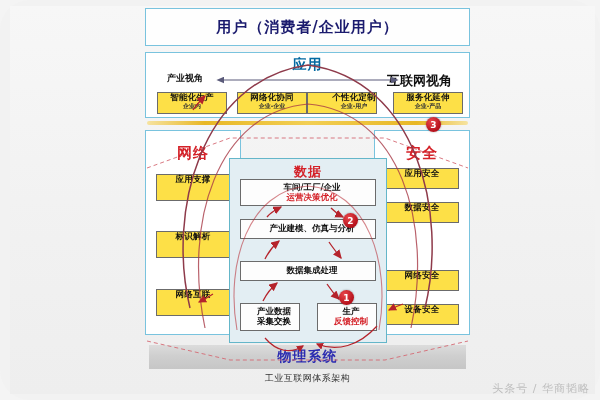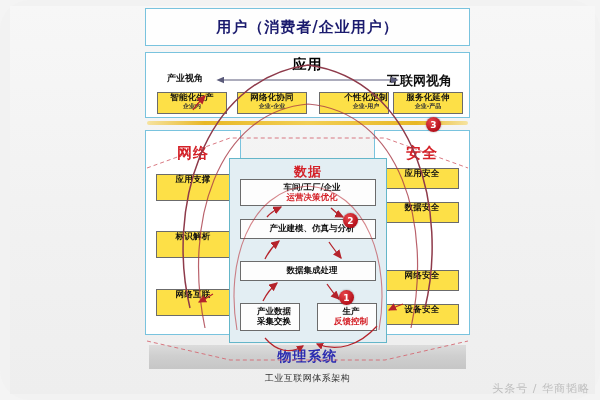--- a/index.html
+++ b/index.html
@@ -45,33 +45,33 @@
   #user-panel{left:0;top:0;width:325px;height:38px;background:#fefefe;}
   #user-label{
     position:absolute;left:0;top:0;width:325px;height:38px;
     display:flex;align-items:center;justify-content:center;
     font-size:15px;font-weight:bold;color:#1b1b6e;letter-spacing:1px;
   }
   
   #app-panel{left:0;top:44px;width:325px;height:66px;}
   #app-title{
     position:absolute;left:0;top:48px;width:325px;text-align:center;
-    font-size:14px;font-weight:bold;color:#000000;letter-spacing:1px;
+    font-size:14px;font-weight:bold;color:#0369a1;letter-spacing:1px;
   }
   #persp-industry{
     position:absolute;left:22px;top:64px;font-size:9px;font-weight:bold;color:#111;
   }
   #persp-internet{
     position:absolute;right:18px;top:64px;font-size:13px;font-weight:bold;color:#111;
   }
   #persp-arrow{position:absolute;left:70px;top:66px;width:185px;height:12px;}
   .appbox{top:84px;width:70px;height:22px;}
   #app-box-0{left:12px;}
   #app-box-1{left:92px;}
-  #app-box-2{left:174px;padding-left:24px;}
+  #app-box-2{left:162px;padding-left:24px;}
   #app-box-3{left:248px;}
   
   #gold-band{
     position:absolute;left:2px;top:113px;width:321px;height:4px;
     background:linear-gradient(90deg,#f6e3a0 0%,#e8b725 18%,#f2cf54 50%,#e8b725 84%,#f6e3a0 100%);
     border-radius:2px;
   }
   
   #net-panel{left:0px;top:122px;width:96px;height:205px;}
   #sec-panel{left:229px;top:122px;width:96px;height:205px;}

